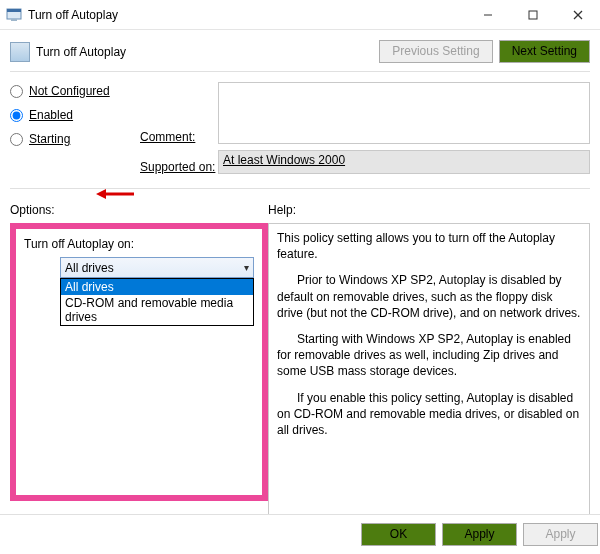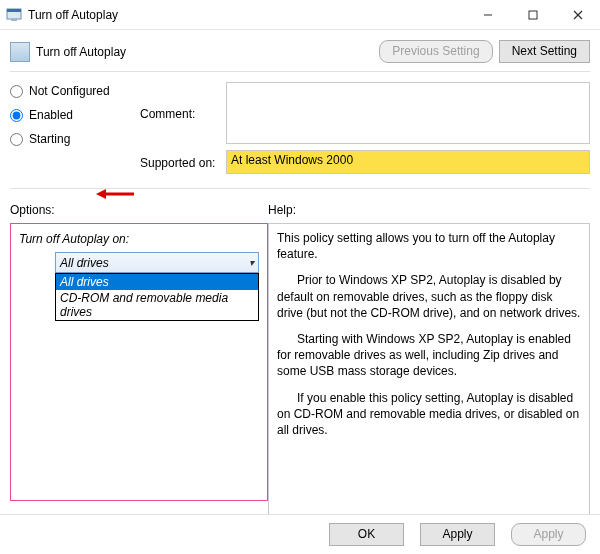--- a/index.html
+++ b/index.html
@@ -39,86 +39,86 @@
   }
   .subheader .sicon {
     width: 20px; height: 20px; margin-right: 6px;
     background: linear-gradient(#d8e6f2,#b0cde6);
     border: 1px solid #8aa7c2;
   }
   .subheader .stxt { flex: 1; font-size: 12px; }
   .navbtns { display: flex; gap: 6px; }
   .btn {
     border: 1px solid #adadad;
-    background: #e5e5e5;
+    background: #4d7c0f;
     padding: 3px 12px;
     font-family: inherit;
     font-size: 12px;
     min-width: 75px;
     height: 23px;
     line-height: 15px;
     text-align: center;
   }
-  .btn.disabled { color: #a0a0a0; background: #efefef; border-radius: 9px; }
+  .btn.disabled { color: #a0a0a0; background: #efefef; }
   .row1 {
     display: flex;
     border-top: 1px solid #e0e0e0;
     padding-top: 10px;
+    text-decoration: underline;
   }
   .radios {
     width: 130px;
     display: flex; flex-direction: column; gap: 10px;
     padding-top: 2px;
   }
   .rlabel { display: flex; align-items: center; gap: 6px; cursor: default; }
   .rlabel input { margin: 0; }
   .arrow {
     position: absolute;
     left: 86px; top: 114px;
     pointer-events: none;
   }
   .fields { flex: 1; }
-  .fieldrow { display: flex; align-items: center; margin-bottom: 6px; gap: 8px; }
+  .fieldrow { display: flex; align-items: flex-end; margin-bottom: 6px; }
   .fieldrow .flabel { width: 78px; text-align: left; padding-top: 2px; }
   .tarea {
     flex: 1;
     border: 1px solid #c9c9c9;
     height: 62px;
     background: #fff;
     overflow-y: scroll;
     padding: 2px 4px;
     font-family: inherit;
     font-size: 12px;
     resize: none;
   }
   .supported {
     flex: 1;
     border: 1px solid #c9c9c9;
-    background: #fde047;
+    background: #e5e5e5;
     height: 24px;
     overflow-y: scroll;
     padding: 2px 4px;
     font-size: 12px;
   }
   .midrow {
     display: flex;
     border-top: 1px solid #e0e0e0;
     margin-top: 8px;
     padding-top: 14px;
     gap: 0;
   }
   .midrow .col { flex: 1; }
   .midrow .col.left { flex: 0 0 258px; }
   .seclabel { margin-bottom: 6px; }
   .optbox {
-    border: 1px solid #ec4899;
+    border: 6px solid #ec4899;
     height: 278px;
     padding: 8px;
     position: relative;
-    font-style: italic;
   }
   .combo-wrap { position: relative; margin-left: 36px; }
   .combo {
     width: 100%;
     border: 1px solid #7a9fcd;
     background: linear-gradient(#f2f6fc,#e3edf9);
     height: 21px;
     display: flex; align-items: center; justify-content: space-between;
     padding: 0 4px 0 4px;
     font-size: 12px;
@@ -144,22 +144,22 @@
     overflow-y: scroll;
     font-size: 12px;
     line-height: 1.35;
   }
   .helpbox p { margin: 0 0 10px 0; }
   .helpbox p.indent { text-indent: 20px; }
   .footer {
     border-top: 1px solid #e0e0e0;
     display: flex;
     justify-content: flex-end;
-    gap: 16px;
-    padding: 8px 14px;
+    gap: 6px;
+    padding: 8px 2px;
     position: absolute;
     left: 0; right: 0; bottom: 0;
     background: #fff;
   }
 </style>
 </head>
 <body>
 
 <div class="titlebar">
   <span class="ticon">

